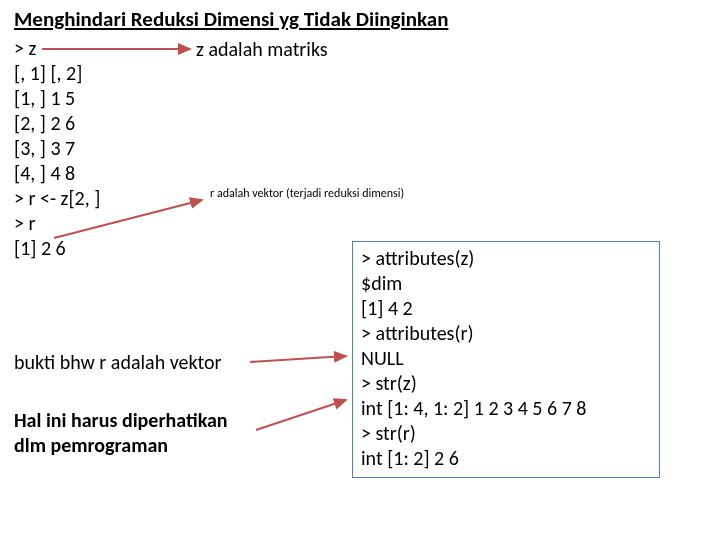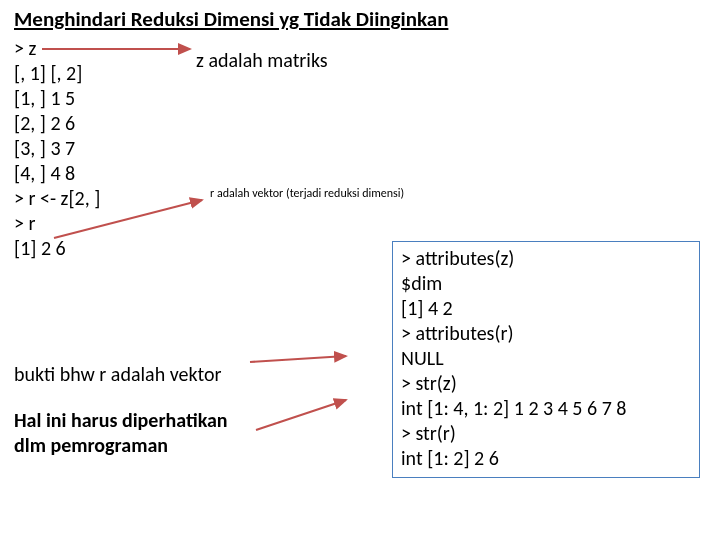--- a/index.html
+++ b/index.html
@@ -31,56 +31,54 @@
     position: absolute;
     left: 14px;
     top: 36px;
     line-height: 1.25;
     font-size: 20px;
     white-space: pre;
   }
   .note-z {
     position: absolute;
     left: 196px;
-    top: 48px;
+    top: 37px;
     font-size: 20px;
   }
   .note-r {
     position: absolute;
     left: 210px;
     top: 186px;
     font-size: 12px;
   }
   .bukti {
     position: absolute;
     left: 14px;
     top: 350px;
     font-size: 20px;
-    margin-top: 12px;
   }
   .hal {
     position: absolute;
     left: 14px;
     top: 408px;
     font-size: 20px;
     line-height: 1.25;
     white-space: pre;
     font-weight: bold;
   }
   .box {
     position: absolute;
     left: 352px;
     top: 241px;
     width: 290px;
     border: 1px solid #4a7fbf;
     padding: 4px 8px 6px 8px;
     line-height: 1.25;
     font-size: 20px;
     white-space: pre;
-    margin-left: 40px;
   }
   svg.arrows {
     position: absolute;
     left: 0;
     top: 0;
     width: 720px;
     height: 540px;
     pointer-events: none;
   }
 </style>

